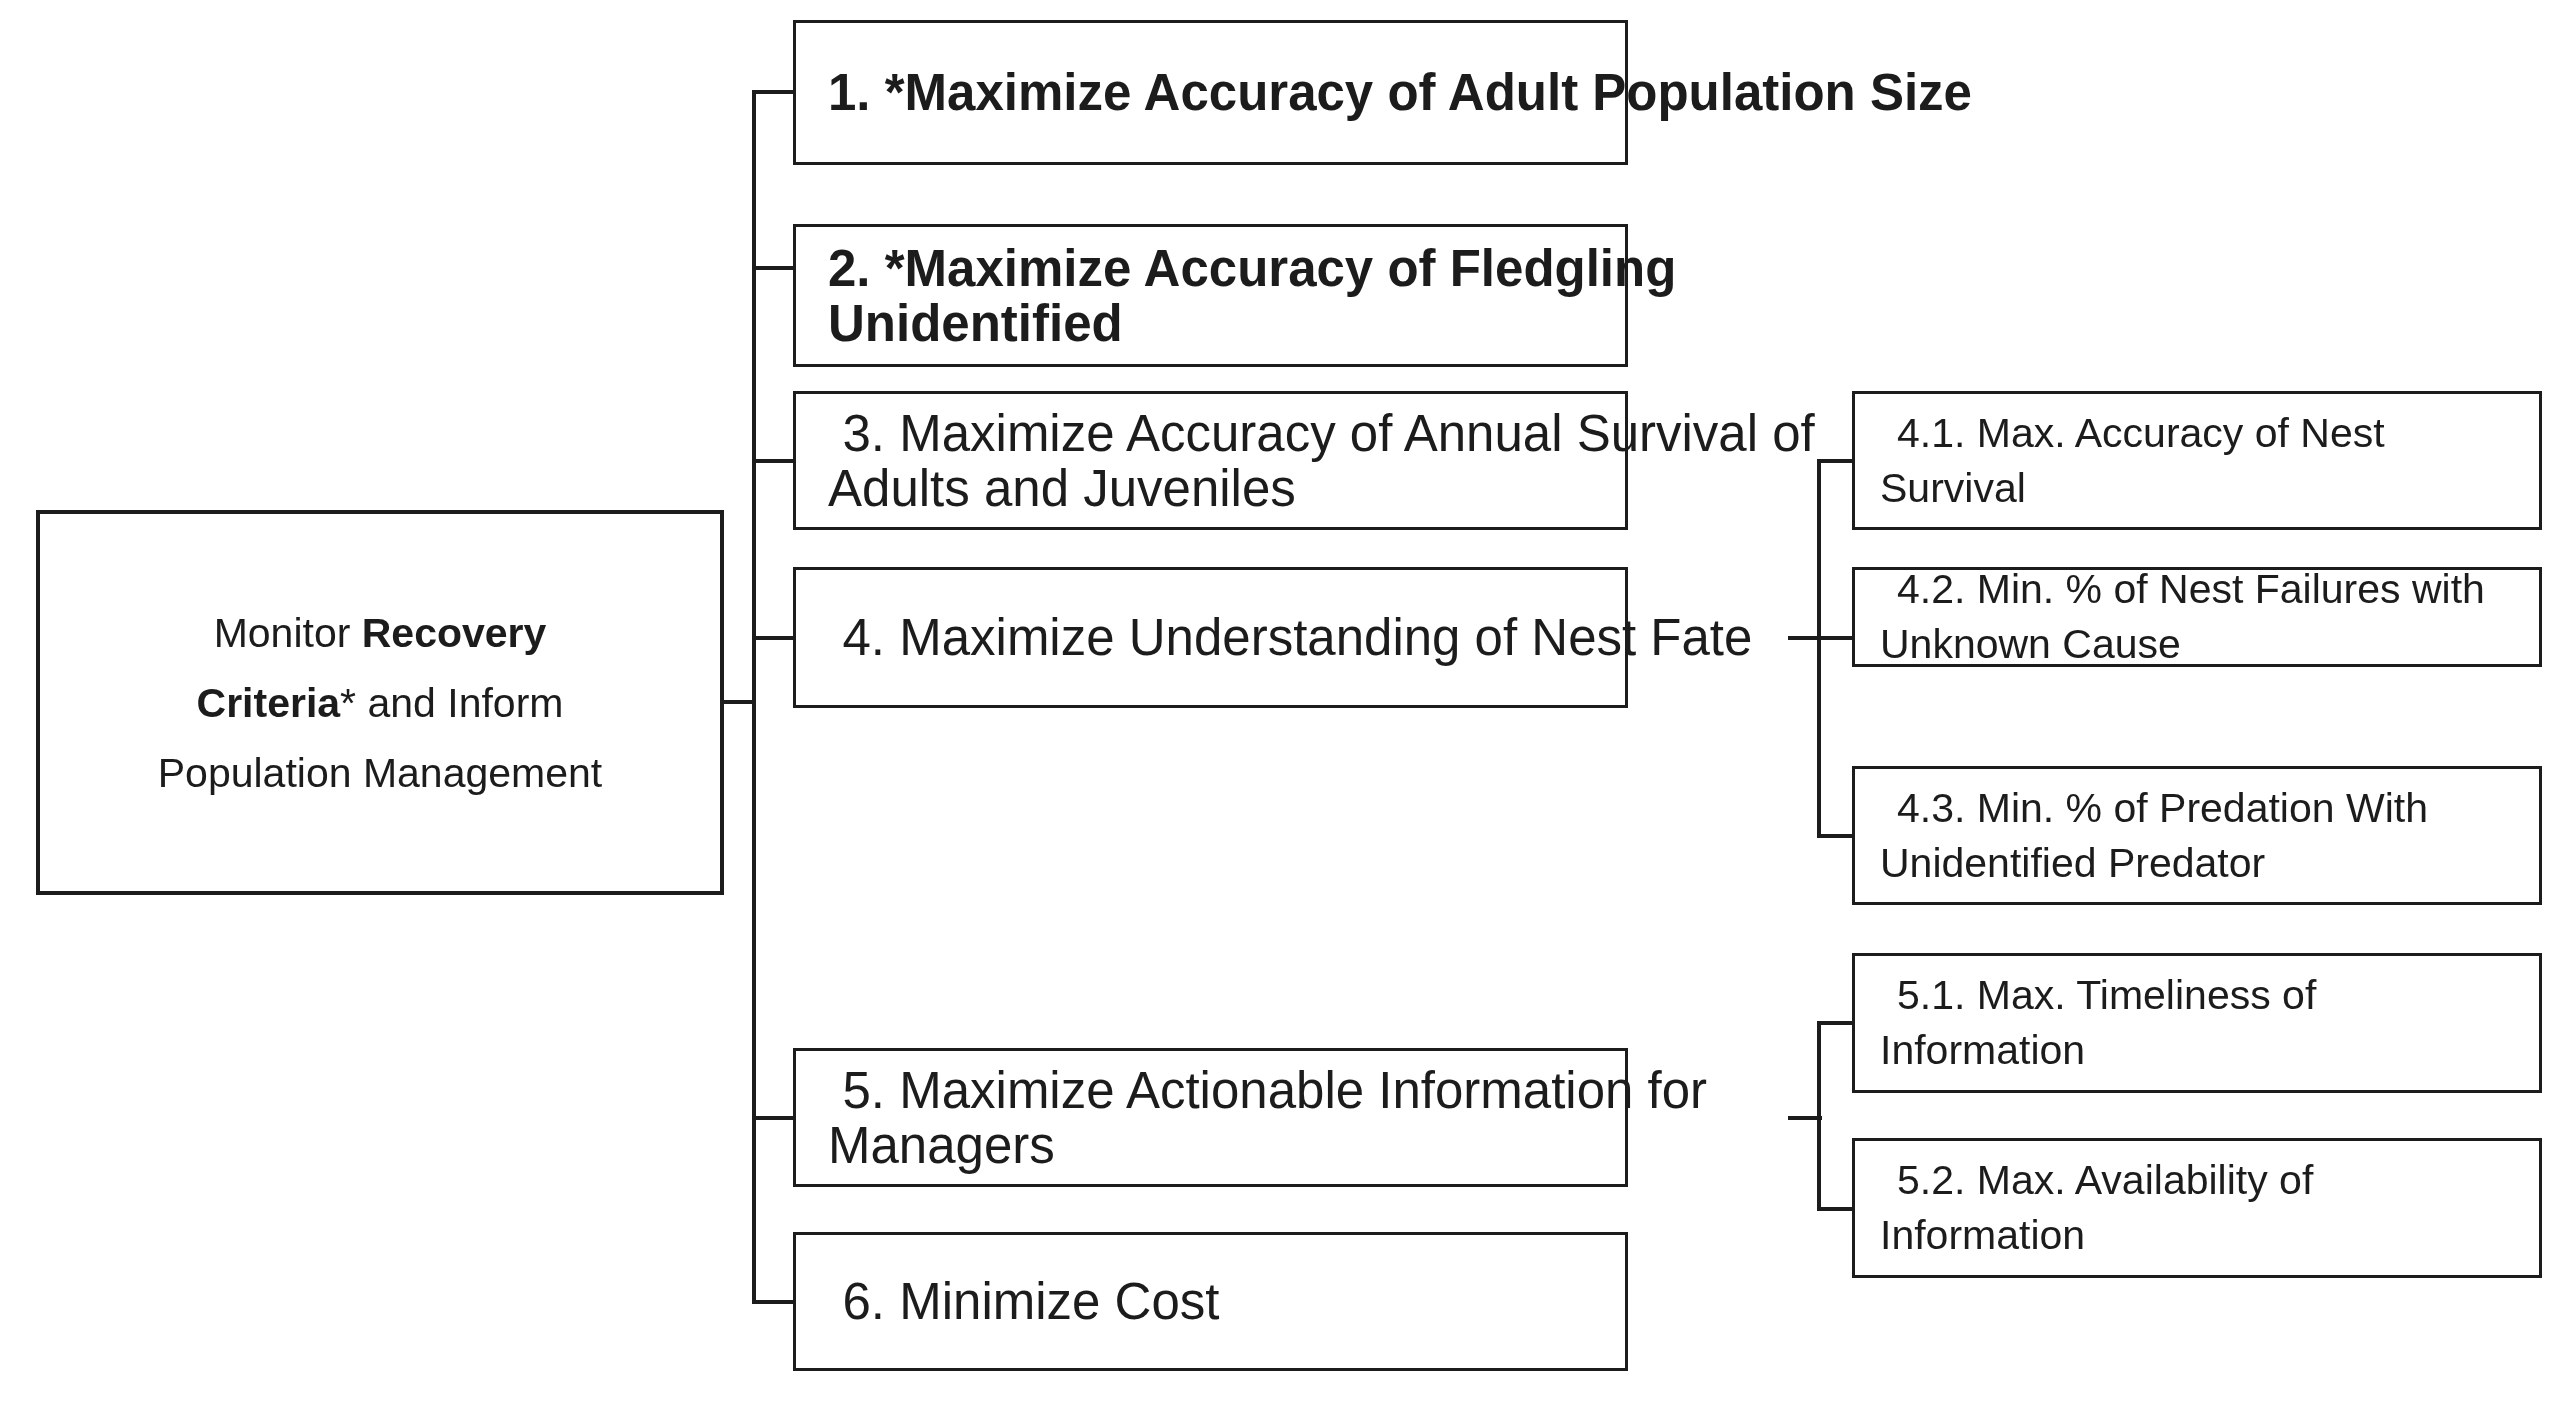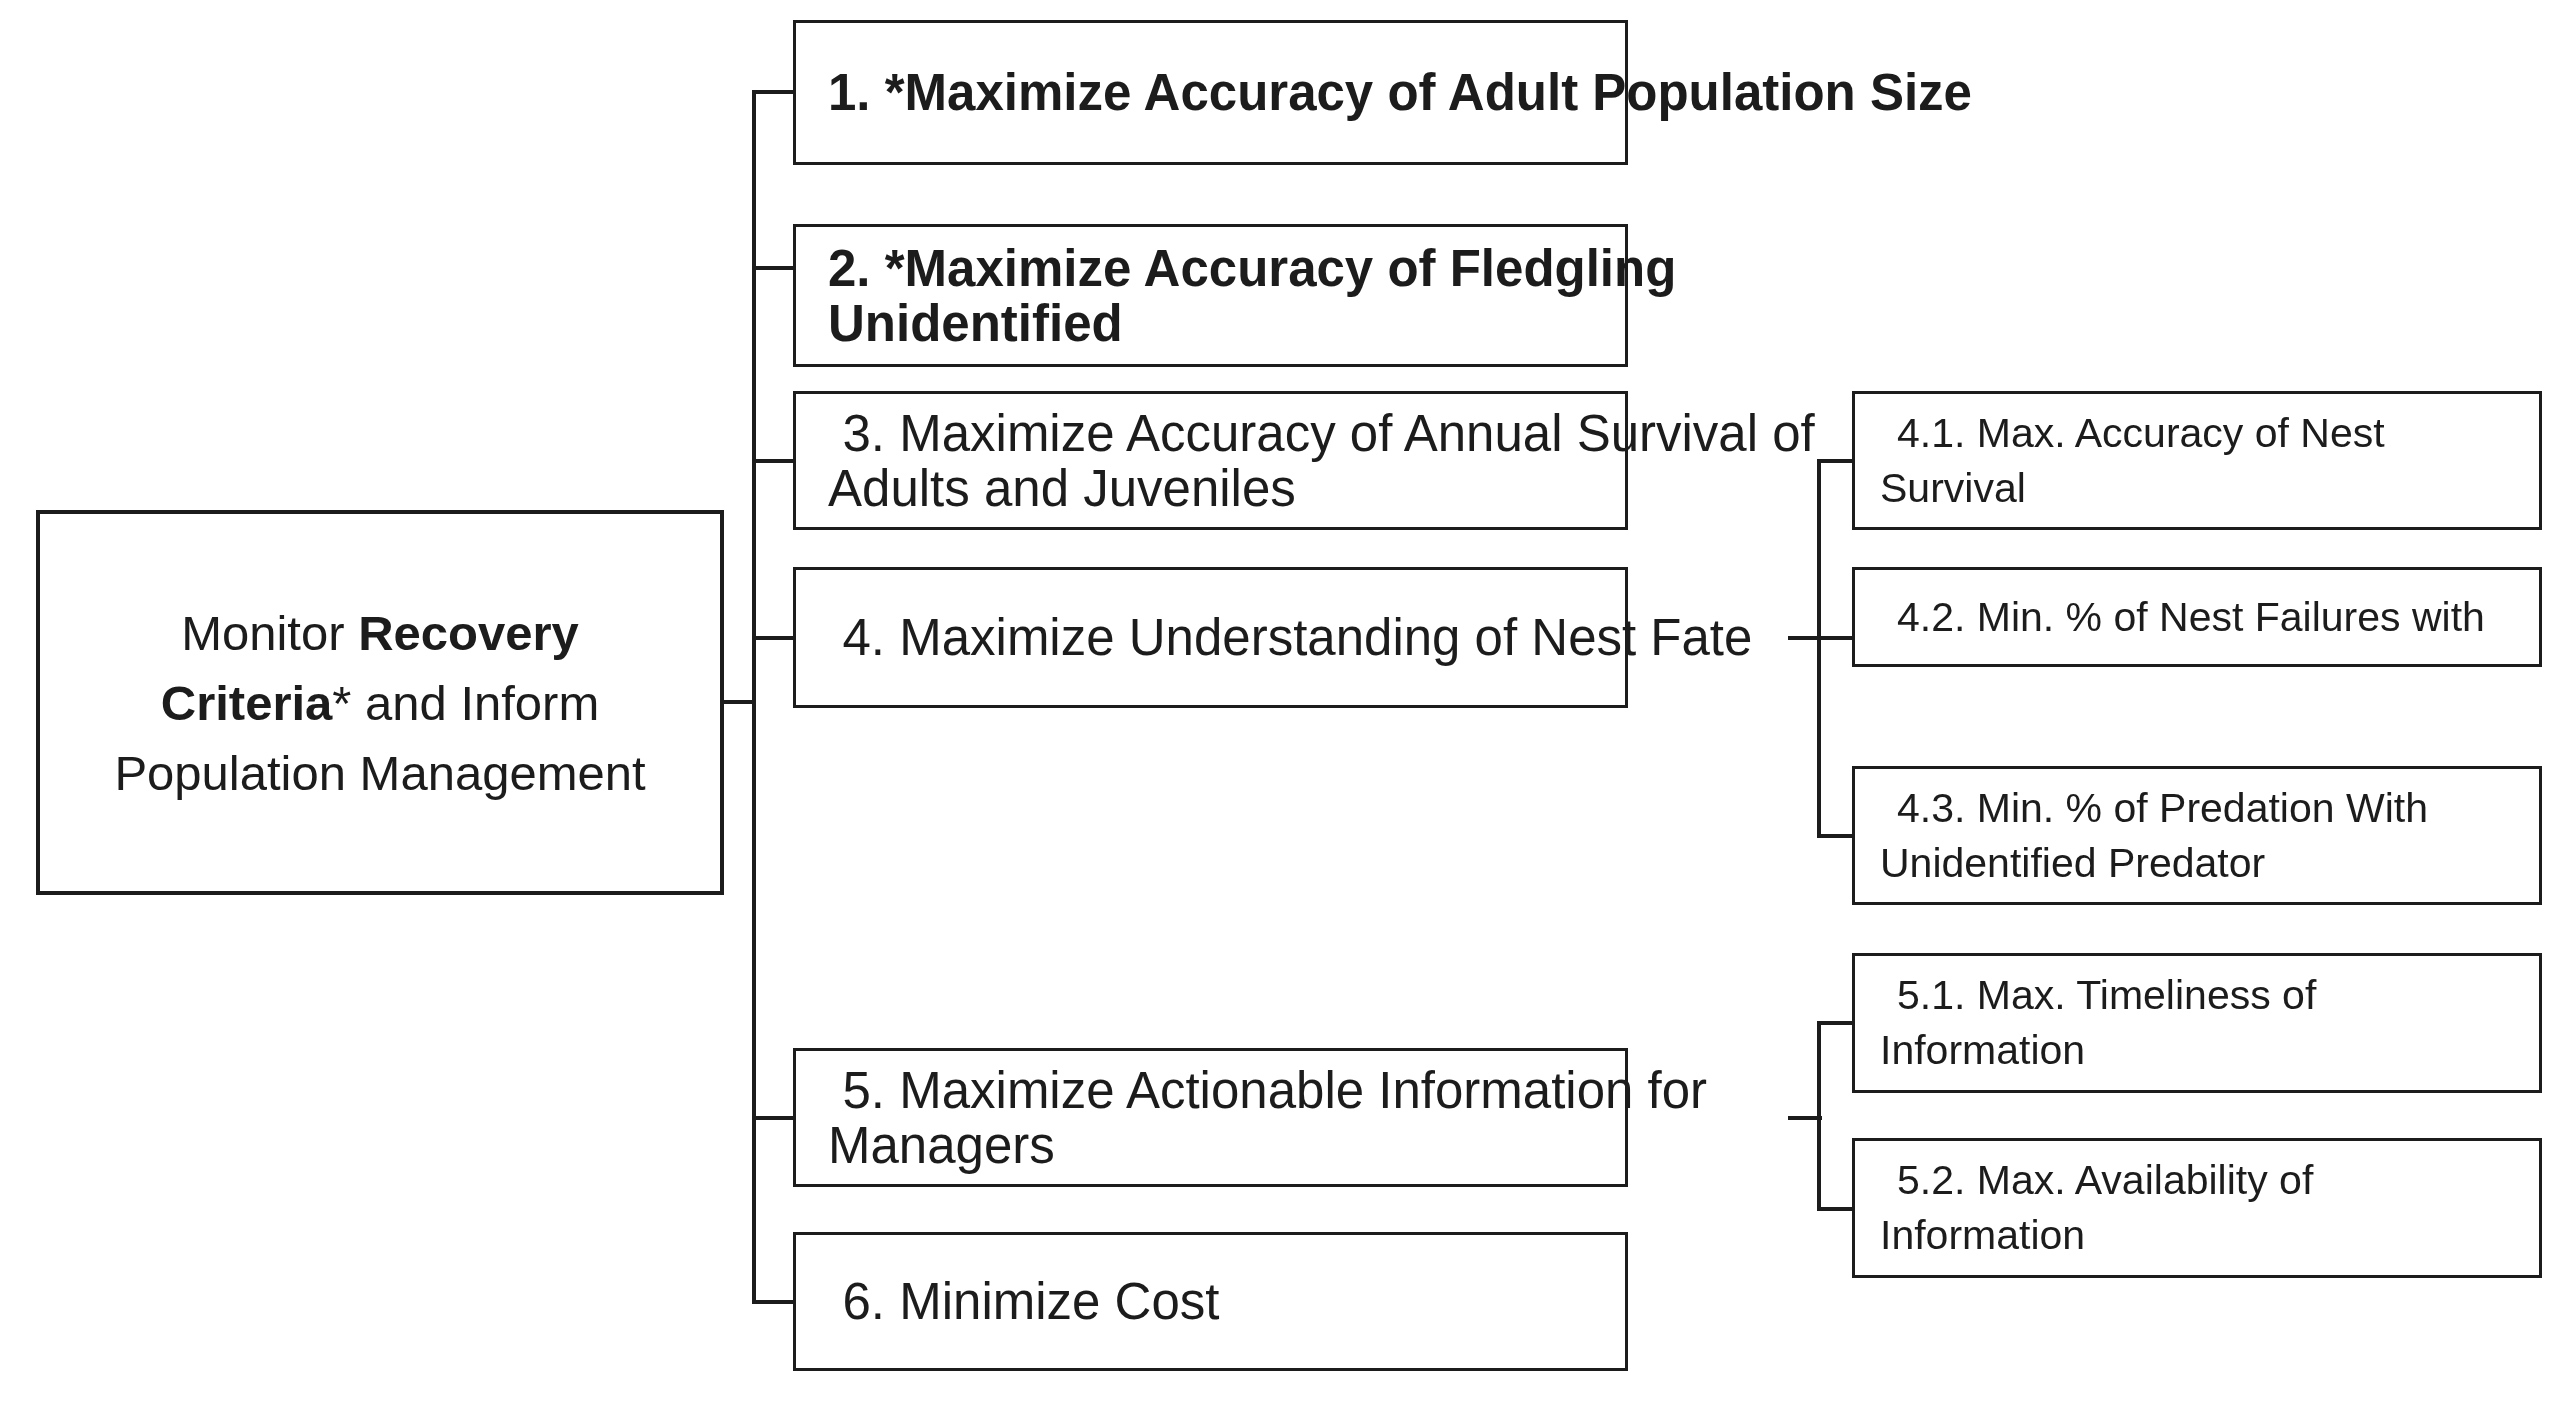--- a/index.html
+++ b/index.html
@@ -27,21 +27,21 @@
     z-index: 2;
   }
   .box p {
     margin: 0;
     white-space: nowrap;
   }
   .root-box {
     left: 36px; top: 510px; width: 688px; height: 385px;
     border-width: 4px;
     text-align: center;
-    font-size: 49px;
+    font-size: 41px;
     line-height: 70px;
   }
   .lvl2 {
     left: 793px; width: 835px;
     padding-left: 32px; padding-right: 8px;
     font-size: 51px;
     line-height: 55px;
   }
   .lvl3 {
     left: 1852px; width: 690px;
@@ -111,20 +111,21 @@
     <p>6. Minimize Cost</p>
   </div>
 
   <div class="box lvl3 ind3 c41">
     <p>4.1. Max. Accuracy of Nest</p>
     <p>Survival</p>
   </div>
 
   <div class="box lvl3 ind3 c42">
     <p>4.2. Min. % of Nest Failures with</p>
+    <p>Unknown Cause</p>
   </div>
 
   <div class="box lvl3 ind3 c43">
     <p>4.3. Min. % of Predation With</p>
     <p>Unidentified Predator</p>
   </div>
 
   <div class="box lvl3 ind3 c51">
     <p>5.1. Max. Timeliness of</p>
     <p>Information</p>

